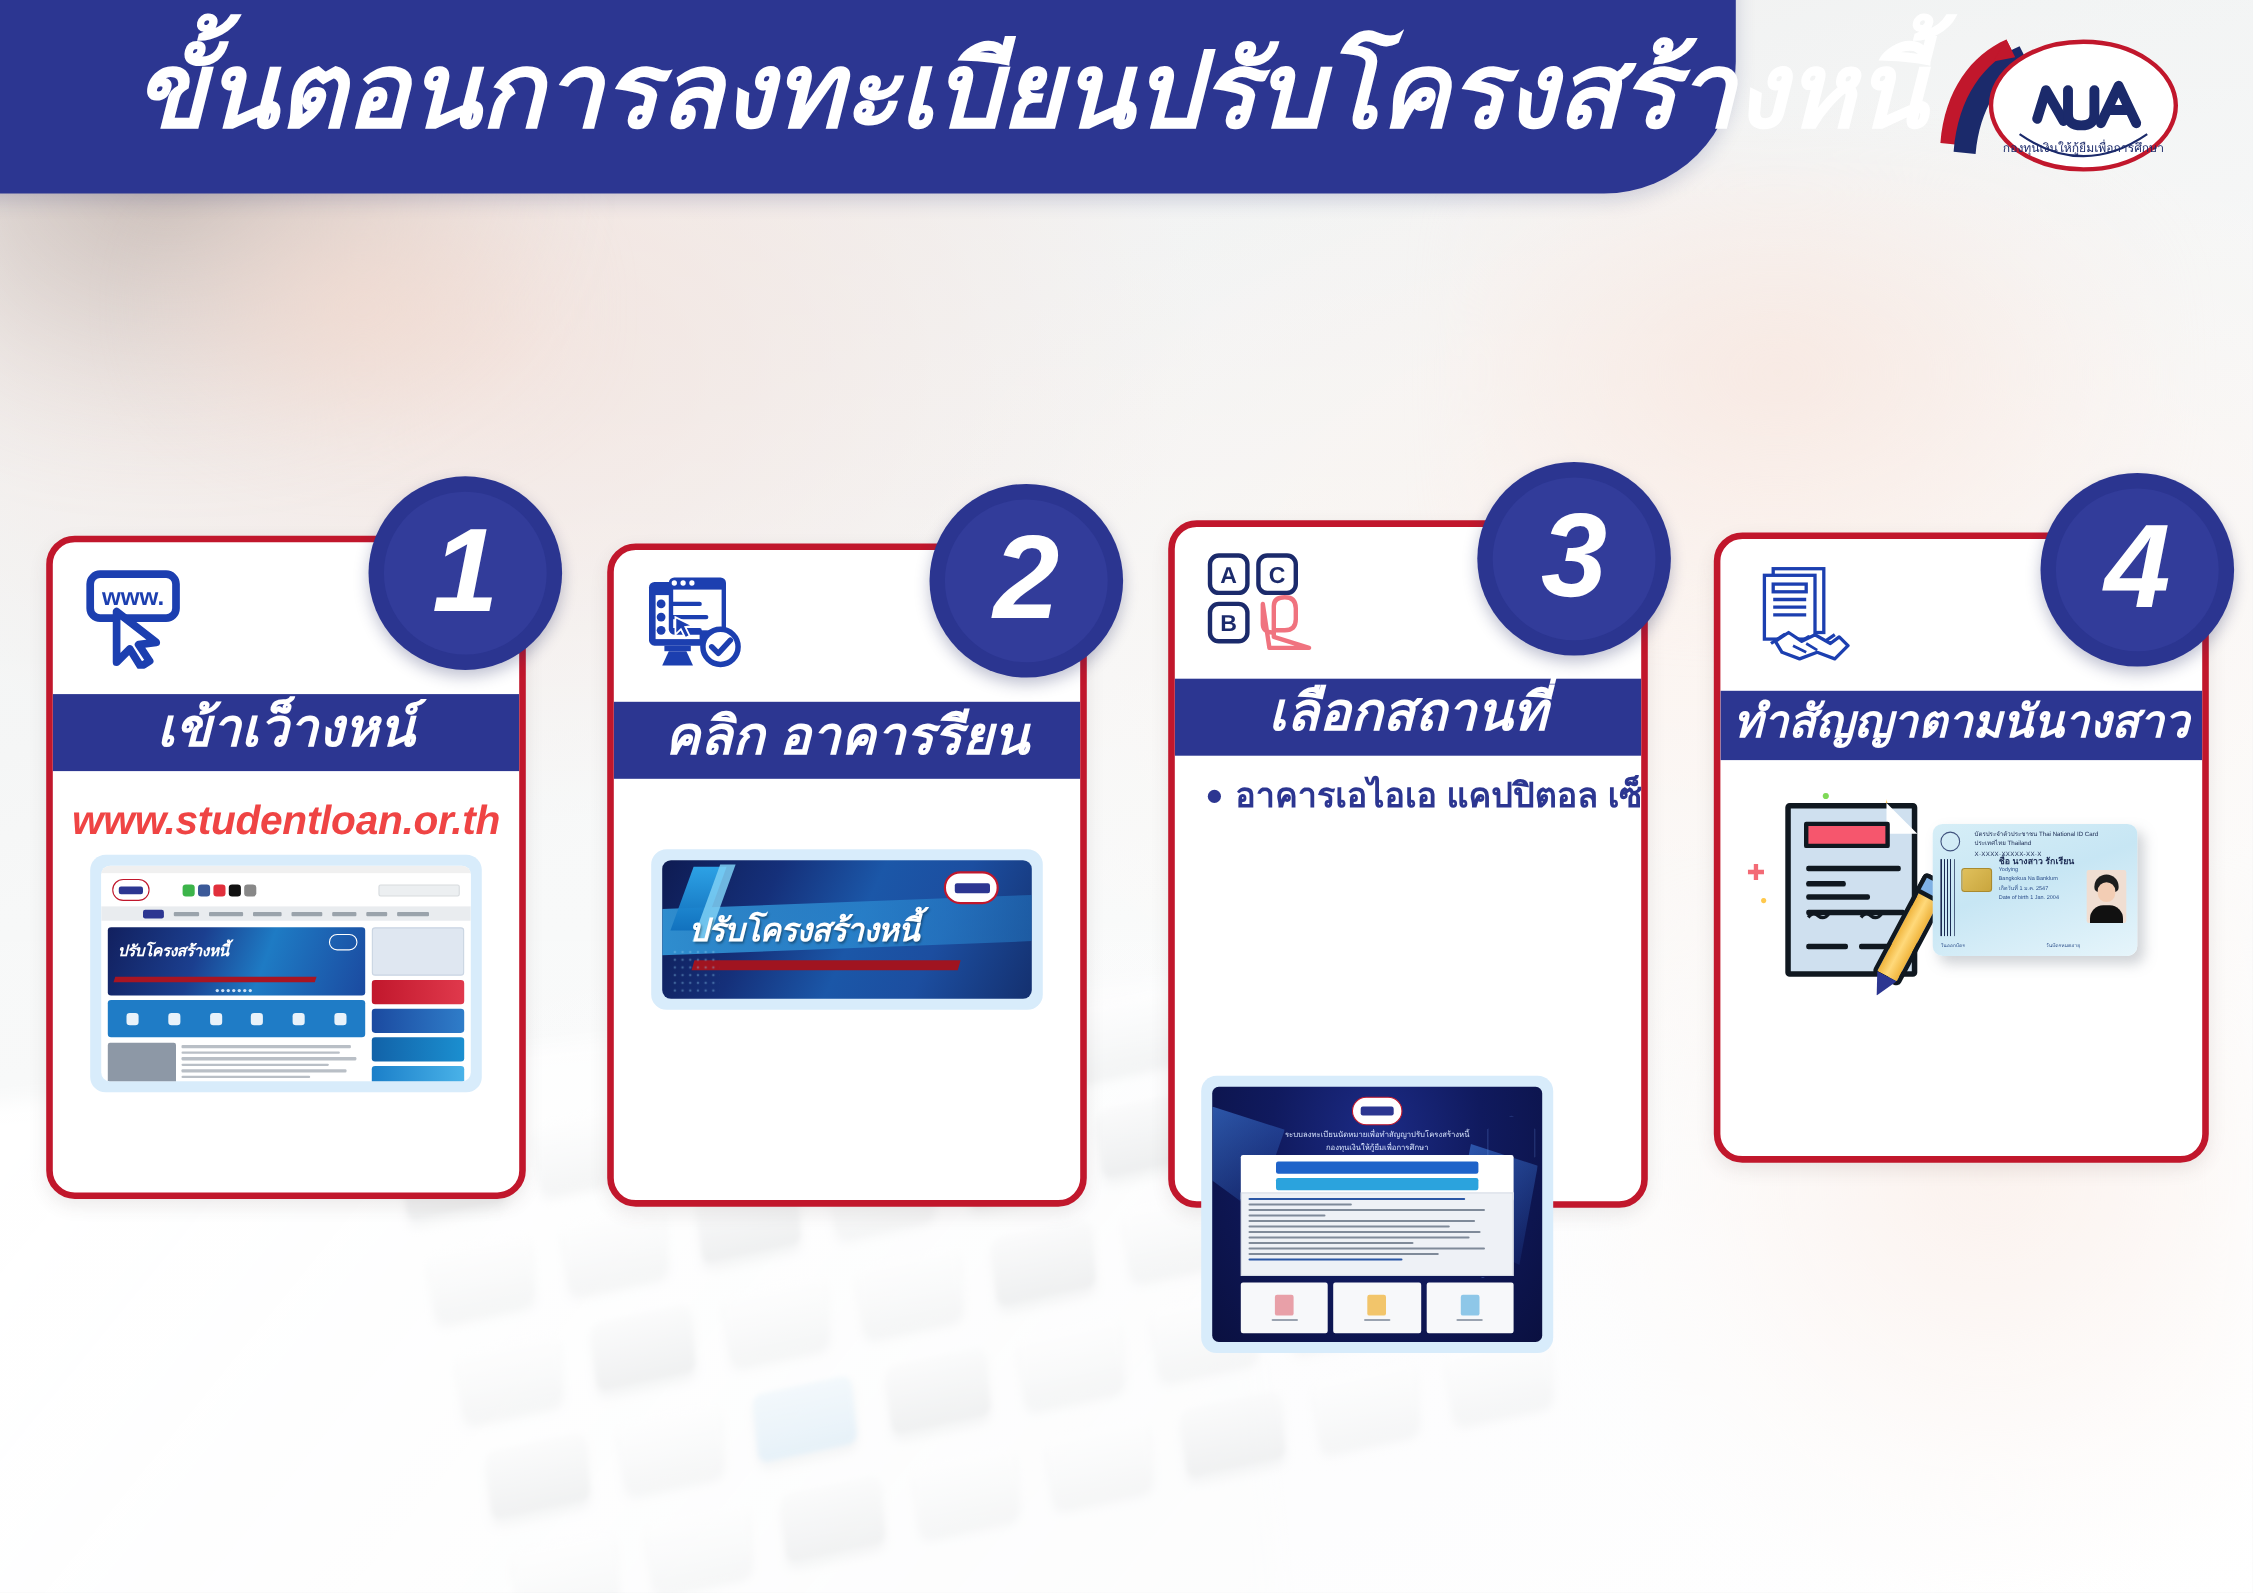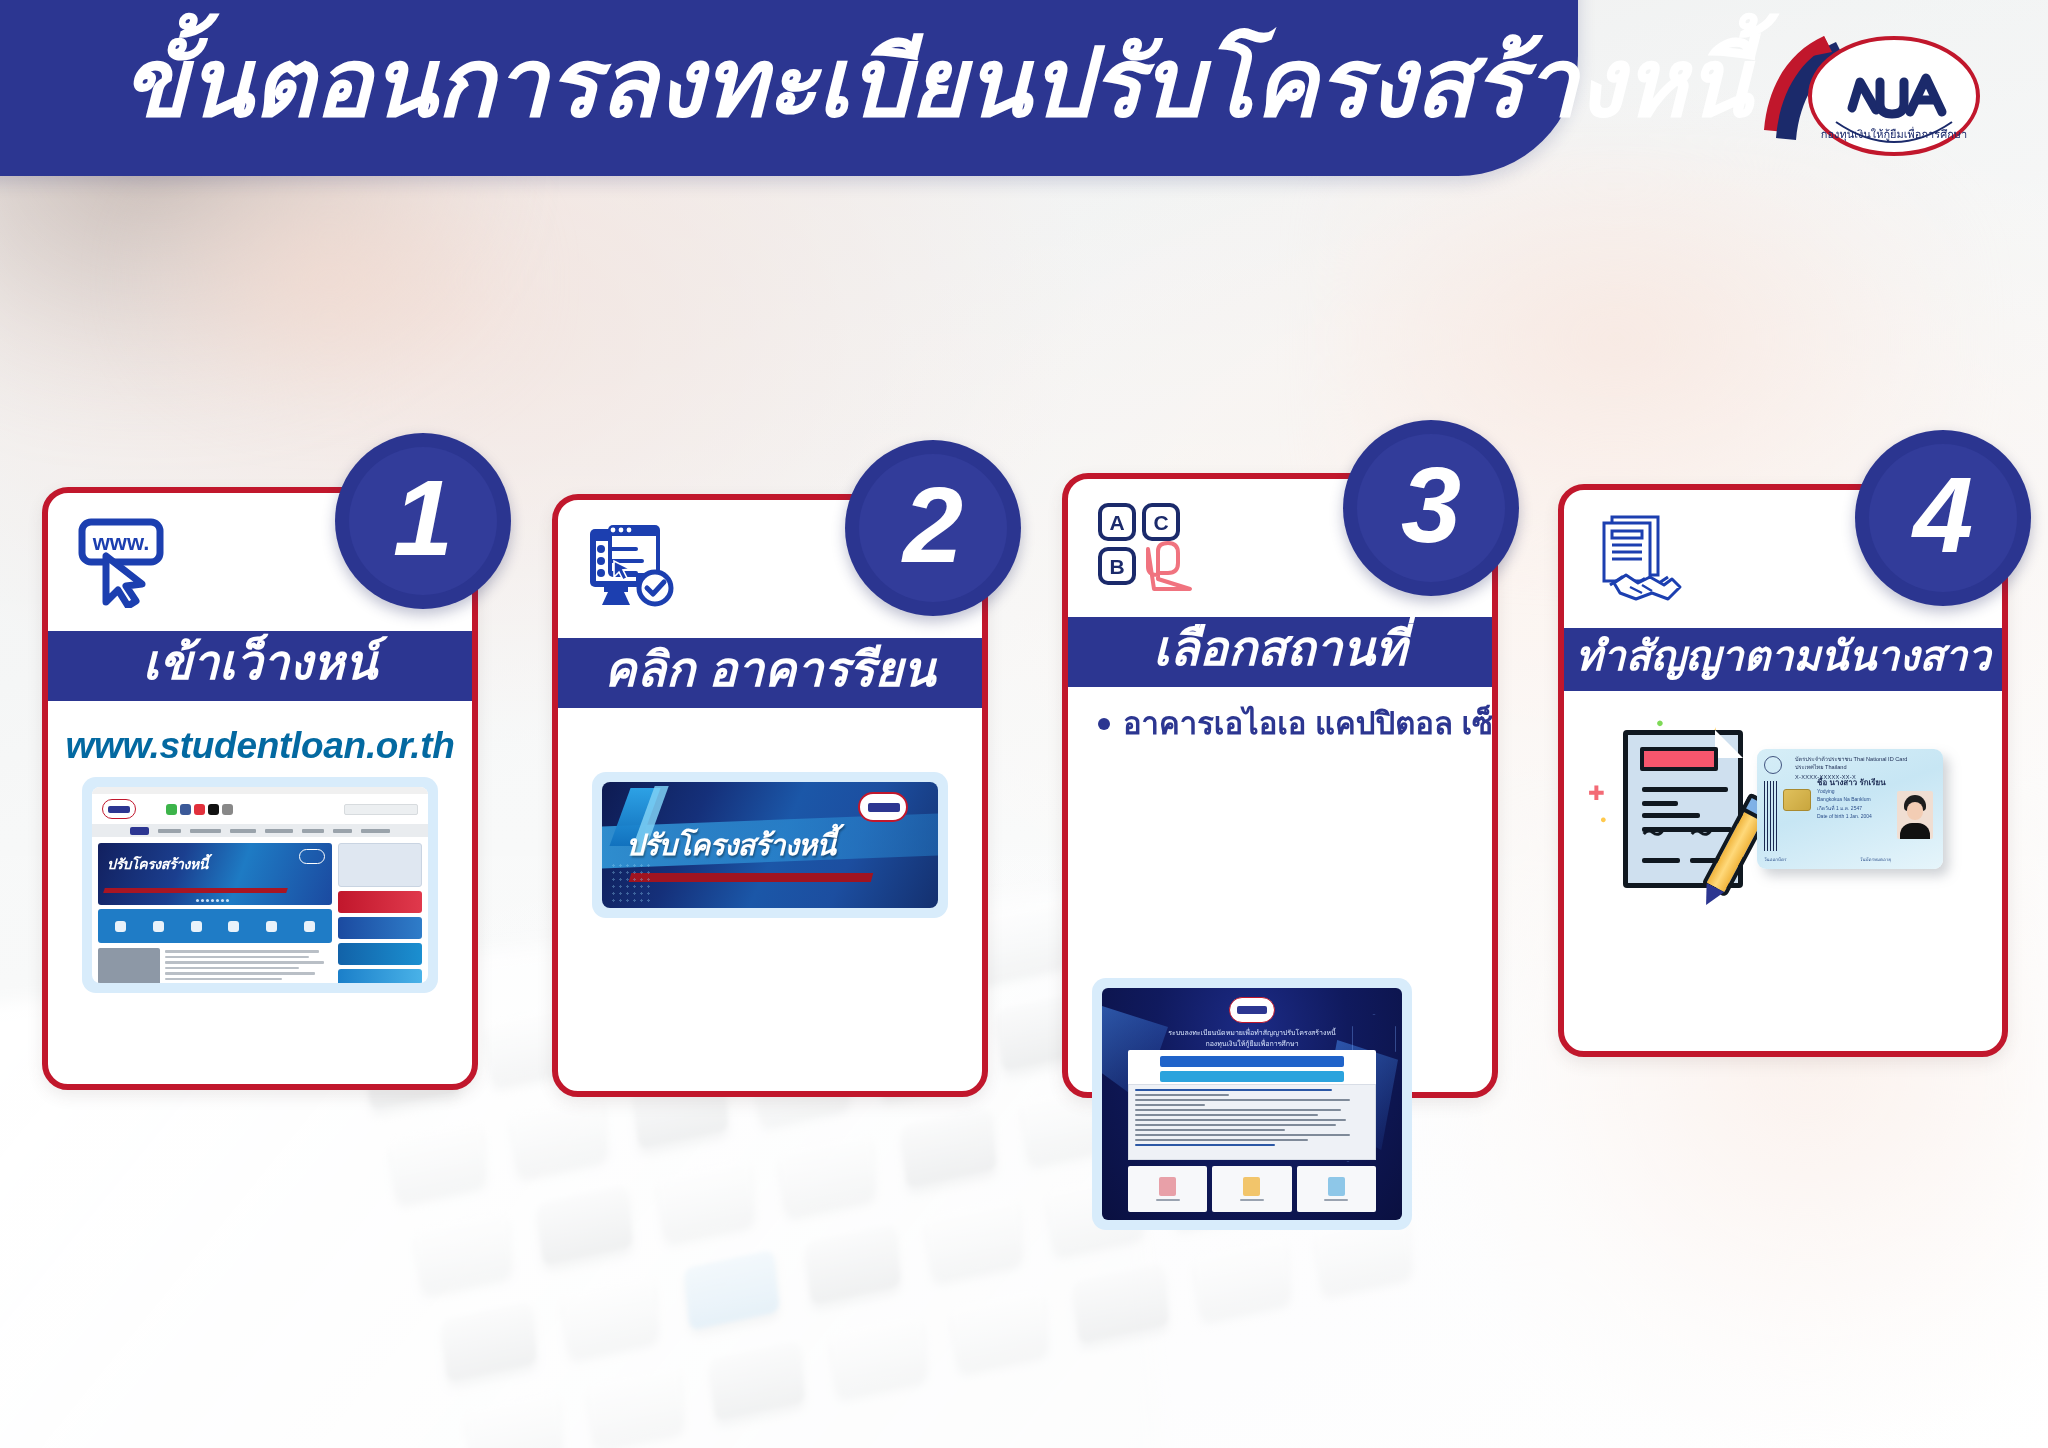--- a/index.html
+++ b/index.html
@@ -117,21 +117,21 @@
     padding: 8px 10px 14px 10px;
   }
   .card-title-bar .t {
     color:#fff; font-size:48px; font-weight:700; font-style:italic; white-space:nowrap;
     line-height:1.0;
   }
   .card-title-bar.small .t { font-size: 41px; }
   .card-body { flex:1 1 auto; padding: 10px 18px 16px 18px; display:flex; flex-direction:column; align-items:center; }
 
   .url-text {
-    color:#0369a1; font-size:37px; font-weight:700; font-style:italic;
+    color:#ef4444; font-size:37px; font-weight:700; font-style:italic;
     letter-spacing:-0.3px; margin: 14px 0 10px 0; white-space:nowrap;
   }
 
   
   #card1 { left: 42px;  top: 487px;  width: 436px; height: 603px; }
   #card2 { left: 552px; top: 494px;  width: 436px; height: 603px; }
   #card3 { left: 1062px;top: 473px;  width: 436px; height: 625px; }
   #card4 { left: 1558px;top: 484px;  width: 450px; height: 573px; }
 
   

